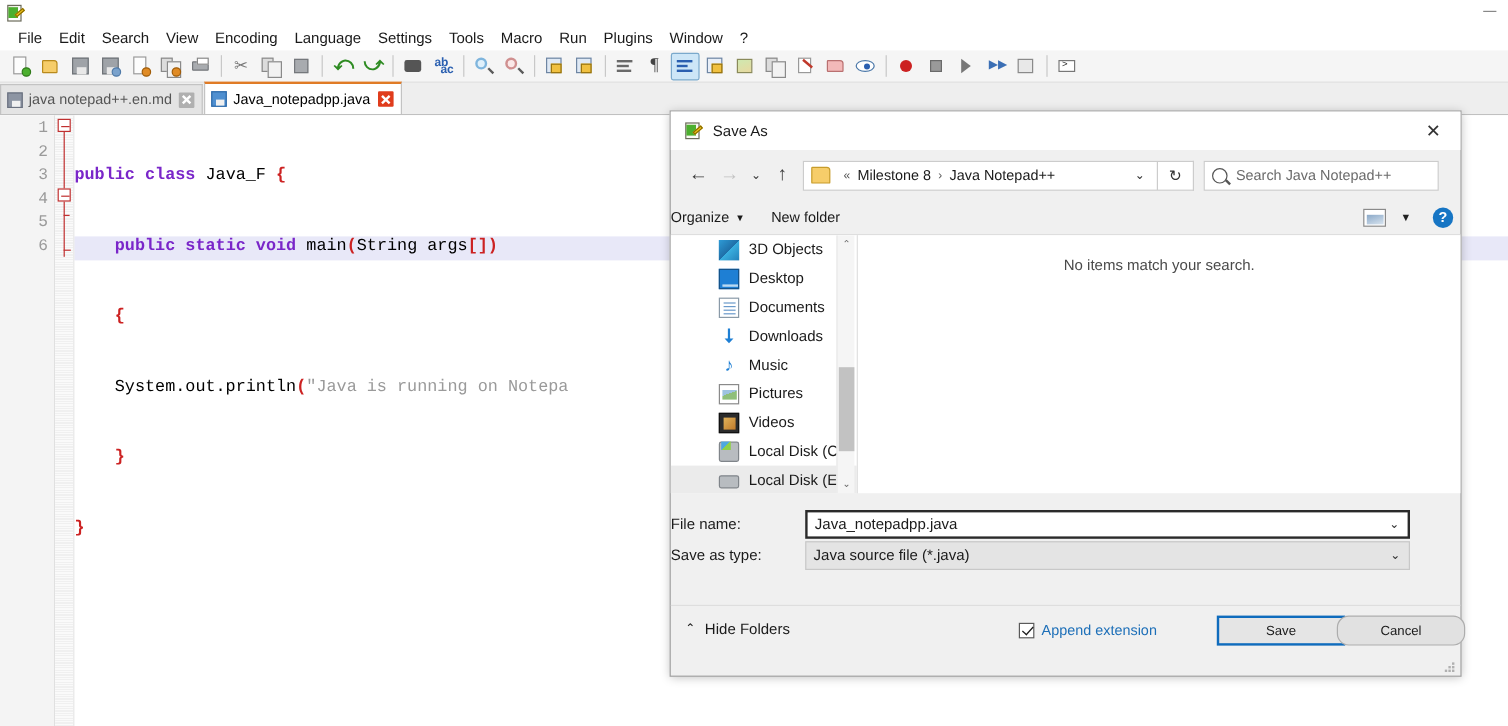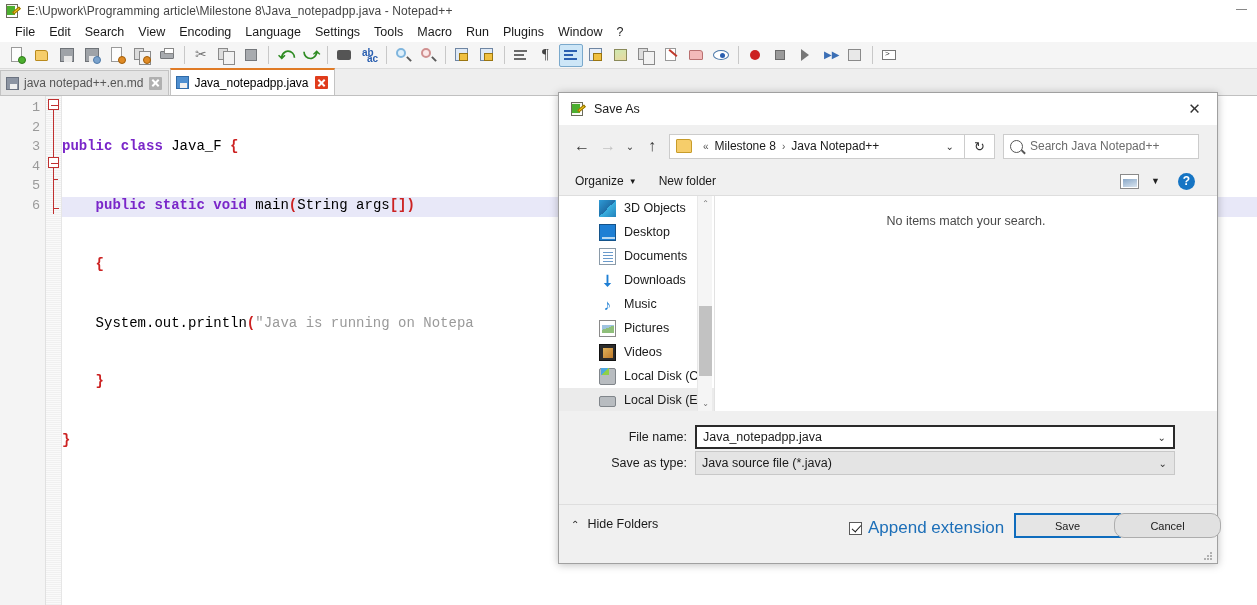--- a/index.html
+++ b/index.html
@@ -383,21 +383,21 @@
   }
   .searchbox .sic::after {
     content:''; position:absolute; left:10px; top:10px; width:5px; height:1.5px;
     background:#555; transform: rotate(45deg);
   }
   .searchbox .sph { font-size: 12px; color: #6b6b6b; white-space: nowrap; }
 
   
   .dlg-cmdbar {
     position: absolute; left: 0; top: 74px; width: 100%; height: 29px;
-    display: flex; align-items: center; padding: 0 16px;
+    display: flex; align-items: center; padding: 0 0;
     border-bottom: 1px solid #dedede;
   }
   .cmd-item { font-size: 12px; color: #1a1a1a; margin-right: 22px; display:flex; align-items:center; }
   .cmd-item .caret { font-size: 8px; margin-left: 5px; }
   .view-icon {
     margin-left: auto; width: 19px; height: 15px;
     border: 1px solid #8a8a8a; background: #ffffff; position: relative;
   }
   .view-icon::after {
     content:''; position:absolute; left:2px; top:4px; width:14px; height:8px;
@@ -480,21 +480,21 @@
   .filelist .empty-msg { font-size: 12.5px; color: #4a4a4a; }
 
   
   .formrow {
     position: absolute; left: 0; width: 100%; height: 26px;
     display: flex; align-items: center;
   }
   .formrow.r1 { top: 228px; }
   .formrow.r2 { top: 254px; }
   .formlabel {
-    width: 136px; text-align: right; padding-right: 8px;
+    width: 112px; padding-right: 8px;
     font-size: 12.5px; color: #1a1a1a;
   }
   .formfield {
     flex: 1; margin-right: 42px; height: 24px;
     display: flex; align-items: center; padding: 0 4px 0 6px;
     font-size: 12.5px; color: #1a1a1a;
   }
   .formfield.filename { background: #ffffff; border: 2px solid #2a2a2a; }
   .formfield.filetype { background: #e4e4e4; border: 1px solid #c8c8c8; }
   .formfield .fchev { margin-left: auto; font-size: 10px; color: #333; padding-right: 3px; }
@@ -514,21 +514,21 @@
     display: flex; align-items: center;
   }
   .append-ext .cbx {
     width: 13px; height: 13px; border: 1px solid #5a5a5a; background: #ffffff;
     margin-right: 6px; position: relative; flex: 0 0 auto;
   }
   .append-ext .cbx::after {
     content:''; position:absolute; left:4px; top:0px; width:4px; height:8px;
     border: solid #1a1a1a; border-width: 0 1.6px 1.6px 0; transform: rotate(42deg);
   }
-  .append-ext .lbl { font-size: 17px; color: #1d6fb8; }
+  .append-ext .lbl { font-size: 12px; color: #1d6fb8; }
   .btn {
     position: absolute; top: 8px; height: 25px; width: 107px;
     display: flex; align-items: center; justify-content: center;
     font-size: 11px; color: #1a1a1a;
     background: #e1e1e1; border: 1px solid #adadad;
   }
   .btn.save { left: 455px; border: 2px solid #0f6cbd; background: #e5e5e5; }
   .btn.cancel { left: 555px; border-radius: 10px; }
   .resize-grip {
     position: absolute; right: 3px; bottom: 3px; width: 10px; height: 10px;
@@ -541,21 +541,20 @@
 <body>
 
 <div class="npp-window">
 
   <div class="npp-titlebar">
     <div class="npp-titlebar-icon">
       <div class="pad"></div>
         <div class="grn"></div>
         <div class="pen"></div>
     </div>
-    <div class="npp-title-text">E:\Upwork\Programming article\Milestone 8\Java_notepadpp.java - Notepad++</div>
     <div class="npp-minimize"></div>
   </div>
 
   <div class="npp-menubar">
     <div class="npp-menu-item">File</div>
     <div class="npp-menu-item">Edit</div>
     <div class="npp-menu-item">Search</div>
     <div class="npp-menu-item">View</div>
     <div class="npp-menu-item">Encoding</div>
     <div class="npp-menu-item">Language</div>

